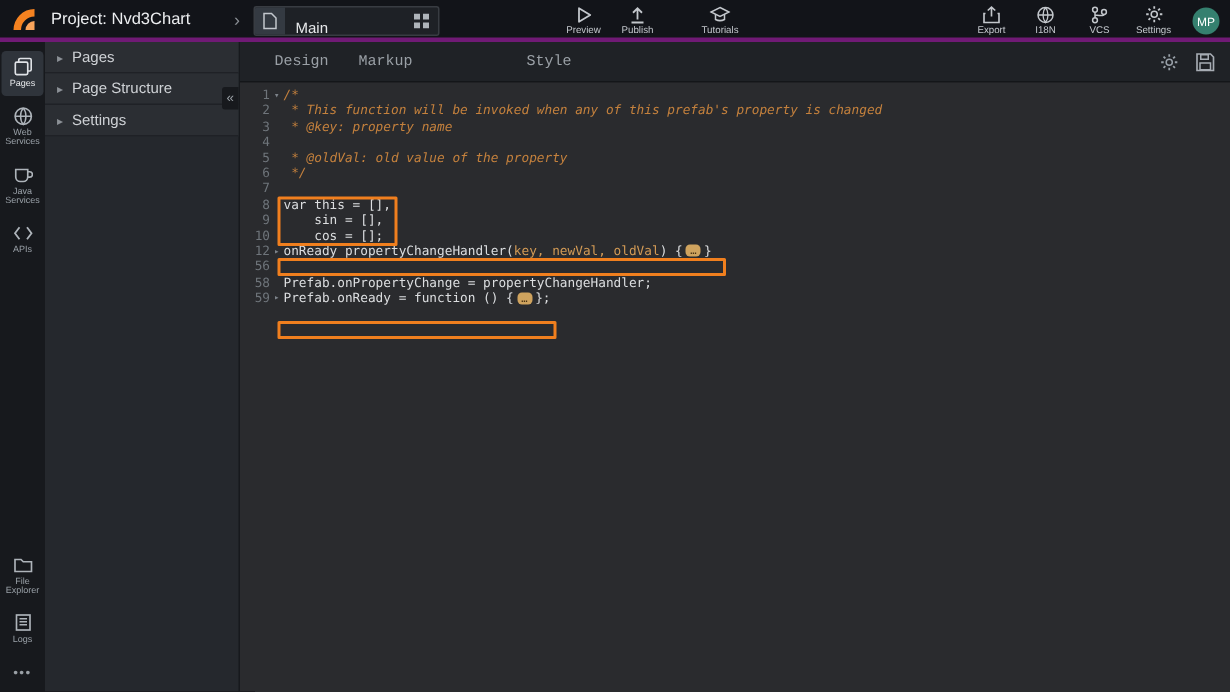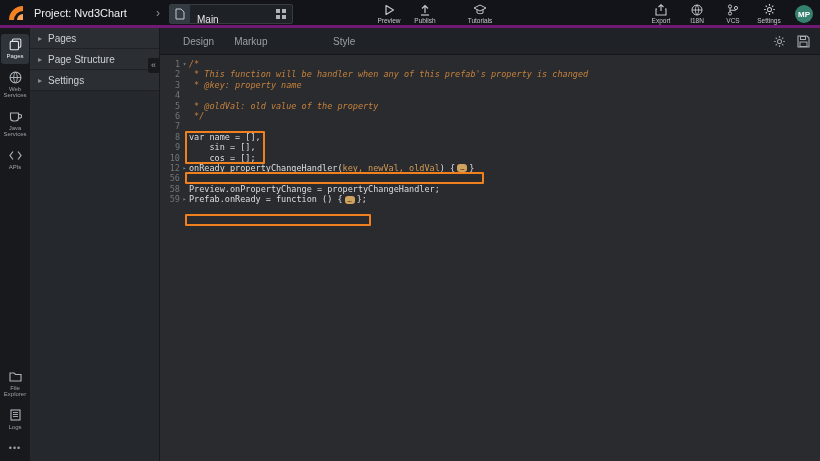--- a/index.html
+++ b/index.html
@@ -21,21 +21,21 @@
   .ps-label { margin-left:7px; font-size:10px; color:#e6e8ea; flex:1;margin-top:10px; }
   .ps-grid { margin-right:6px; display:flex; align-items:center; }
   .topbar-center { position:absolute; left:372px; top:3px; display:flex; }
   .tb-action { display:flex; flex-direction:column; align-items:center; width:34px;
                margin-right:2px; cursor:default; }
   .tb-action.gap { margin-left:16px; width:40px; }
   .tb-icon { height:13px; display:flex; align-items:center; }
   .tb-label { font-size:6.5px; color:#c3c7cc; margin-top:1px; white-space:nowrap; }
   .topbar-right { position:absolute; right:32px; top:3px; display:flex; }
   .avatar { position:absolute; right:7px; top:5px; width:18px; height:18px; border-radius:50%;
-            background:#35806f; color:#fff; font-size:8px; font-weight:bold;
+            background:#35806f; color:#fff; font-size:8px; font-weight:normal;
             display:flex; align-items:center; justify-content:center; }
 
   
   .main { flex:1; display:flex; min-height:0; }
 
   
   .activity { width:30px; background:#17191d; display:flex; flex-direction:column;
               align-items:center; padding-top:6px; flex:none; }
   .act-item { width:28px; padding:4px 0 4px; margin-bottom:3px; border-radius:3px;
               display:flex; flex-direction:column; align-items:center; cursor:default; }
@@ -55,21 +55,21 @@
   .caret { color:#8b9096; font-size:8px; width:10px; }
   .panel-label { color:#ced1d5; font-size:10px; }
   .collapse-tab { position:absolute; right:0; top:30px; width:11px; height:15px;
                   background:#17191d; color:#9aa0a6; font-size:9px; line-height:15px;
                   text-align:center; border-radius:2px 0 0 2px; }
 
   
   .editor-col { flex:1; display:flex; flex-direction:column; min-width:0; }
   .tabbar { height:27px; background:#1f2226; border-bottom:1px solid #141619;
             display:flex; align-items:center; padding:0 10px 0 14px; flex:none; }
-  .tabs { display:flex; align-items:center; }
+  .tabs { display:flex; align-items:center;font-family:Liberation Mono, monospace; }
   .etab { padding:3px 9px; margin-right:2px; color:#9aa0a6; font-size:10px;
           border-radius:2px; cursor:default; }
   .etab.active { background:#a21caf; color:#f2f3f4;margin-top:48px; }
   .tab-actions { margin-left:auto; display:flex; align-items:center; gap:11px; }
 
   .code-area { flex:1; background:#2a2b2e; position:relative; padding-top:4px; overflow:hidden; }
   .code-row { display:flex; height:10.4px; line-height:10.4px;
               font-family:"DejaVu Sans Mono", monospace; font-size:8.5px; }
   .ln { width:20px; text-align:right; color:#6f757b; flex:none; }
   .foldcol { width:9px; flex:none; color:#7d838a; font-size:6px; text-align:center; }
@@ -291,21 +291,21 @@
       <div class="code-area">
         <div class="code-lines">
             <div class="code-row">
               <span class="ln">1</span>
               <span class="foldcol">▾</span>
               <span class="line-text"><span class="seg-comment">/*</span></span>
             </div>
             <div class="code-row">
               <span class="ln">2</span>
               <span class="foldcol"></span>
-              <span class="line-text"><span class="seg-comment"> * This function will be handler when any of this prefab's property is changed</span></span>
+              <span class="line-text"><span class="seg-comment"> * This function will be invoked when any of this prefab's property is changed</span></span>
             </div>
             <div class="code-row">
               <span class="ln">3</span>
               <span class="foldcol"></span>
               <span class="line-text"><span class="seg-comment"> * @key: property name</span></span>
             </div>
             <div class="code-row">
               <span class="ln">4</span>
               <span class="foldcol"></span>
             </div>
@@ -320,21 +320,21 @@
               <span class="line-text"><span class="seg-comment"> */</span></span>
             </div>
             <div class="code-row">
               <span class="ln">7</span>
               <span class="foldcol"></span>
               <span class="line-text"></span>
             </div>
             <div class="code-row">
               <span class="ln">8</span>
               <span class="foldcol"></span>
-              <span class="line-text"><span class="seg-code">var name = [],</span></span>
+              <span class="line-text"><span class="seg-code">var this = [],</span></span>
             </div>
             <div class="code-row">
               <span class="ln">9</span>
               <span class="foldcol"></span>
               <span class="line-text"><span class="seg-code">    sin = [],</span></span>
             </div>
             <div class="code-row">
               <span class="ln">10</span>
               <span class="foldcol"></span>
               <span class="line-text"><span class="seg-code">    cos = [];</span></span>
@@ -344,21 +344,21 @@
               <span class="foldcol">▸</span>
               <span class="line-text"><span class="seg-code">onReady propertyChangeHandler(</span><span class="seg-param">key, newVal, oldVal</span><span class="seg-code">) {</span><span class="seg-badge">…</span><span class="seg-code">}</span></span>
             </div>
             <div class="code-row">
               <span class="ln">56</span>
               <span class="foldcol"></span>
             </div>
             <div class="code-row">
               <span class="ln">58</span>
               <span class="foldcol"></span>
-              <span class="line-text"><span class="seg-code">Preview.onPropertyChange = propertyChangeHandler;</span></span>
+              <span class="line-text"><span class="seg-code">Prefab.onPropertyChange = propertyChangeHandler;</span></span>
             </div>
             <div class="code-row">
               <span class="ln">59</span>
               <span class="foldcol">▸</span>
               <span class="line-text"><span class="seg-code">Prefab.onReady = function () {</span><span class="seg-badge">…</span><span class="seg-code">};</span></span>
             </div>
           </div>
       <div class="hl-box" style="left: 25px; top: 76px; width: 80px; height: 33px; border-color: rgb(240, 127, 30);"></div>
           <div class="hl-box" style="left: 25px; top: 117px; width: 299px; height: 12px; border-color: rgb(240, 127, 30);"></div>
           <div class="hl-box" style="left: 25px; top: 159px; width: 186px; height: 12px; border-color: rgb(240, 127, 30);"></div>

